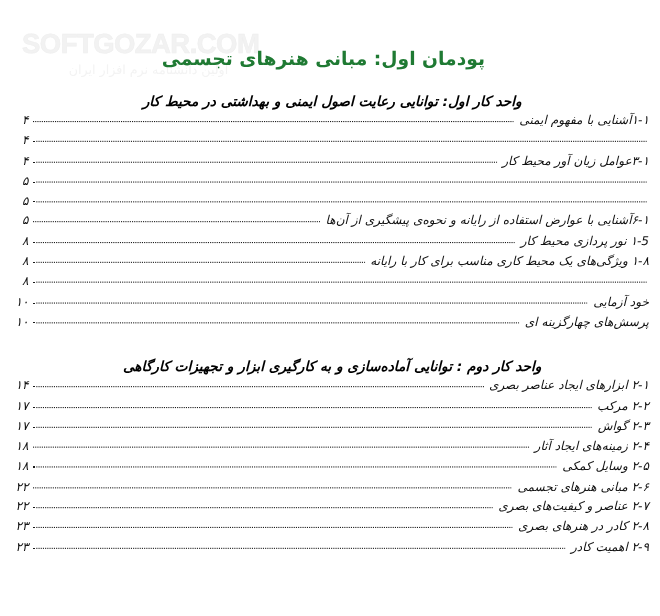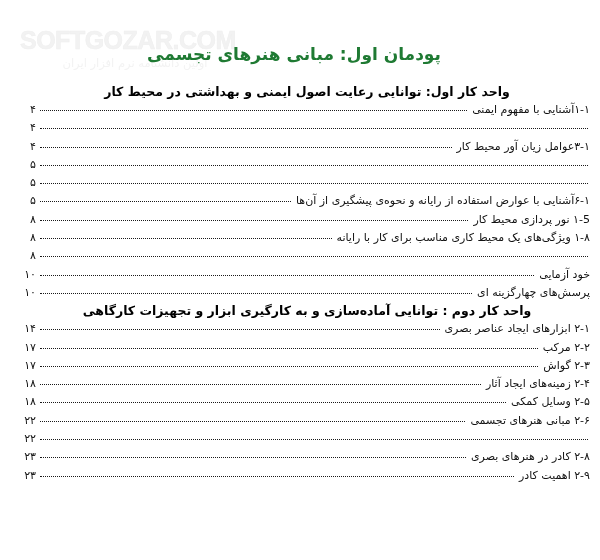--- a/index.html
+++ b/index.html
@@ -64,28 +64,30 @@
     font-weight: bold;
     color: #1f7a33;
     direction: rtl;
     letter-spacing: 0;
   }
 
   .toc {
     position: absolute;
     top: 84px;
     right: 8px;
-    left: 22px;
-    direction: rtl;
+    left: 12px;
+    direction: rtl;
+    font-style: italic;
   }
 
   .unit {
     margin-bottom: 0;
   }
   .unit + .unit {
+    margin-top: 22px;
   }
 
   .unit-title {
     font-size: 12.5px;
     font-weight: bold;
     color: #000000;
     text-align: center;
     padding: 0 2px 3px 2px;
     direction: rtl;
     white-space: nowrap;
@@ -245,20 +247,21 @@
         <span class="toc-page">۱۸</span>
       </div>
 
       <div class="toc-row">
         <span class="toc-label">۲-۶ مبانی هنرهای تجسمی</span>
         <span class="toc-leader"></span>
         <span class="toc-page">۲۲</span>
       </div>
 
       <div class="toc-row">
+        <span class="toc-label">۲-۷ عناصر و کیفیت‌های بصری</span>
         <span class="toc-leader"></span>
         <span class="toc-page">۲۲</span>
       </div>
 
       <div class="toc-row">
         <span class="toc-label">۲-۸ کادر در هنرهای بصری</span>
         <span class="toc-leader"></span>
         <span class="toc-page">۲۳</span>
       </div>
 

